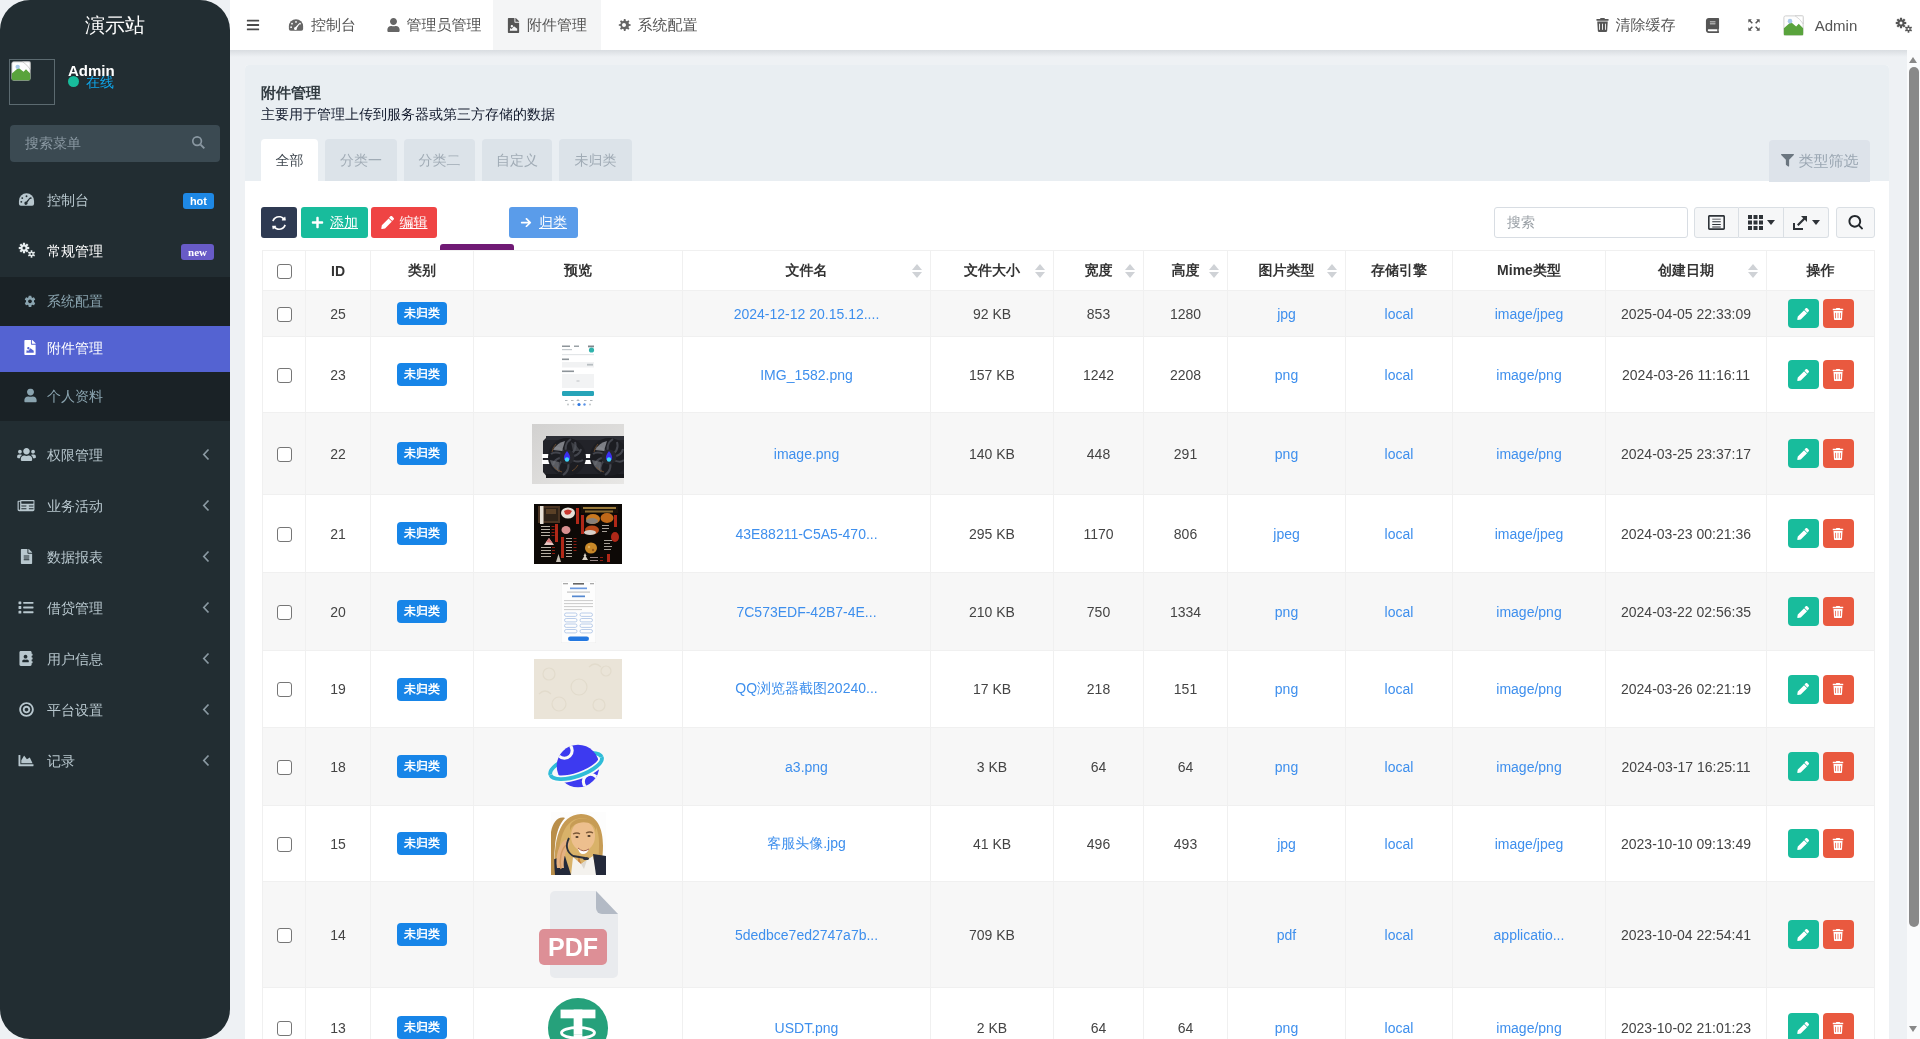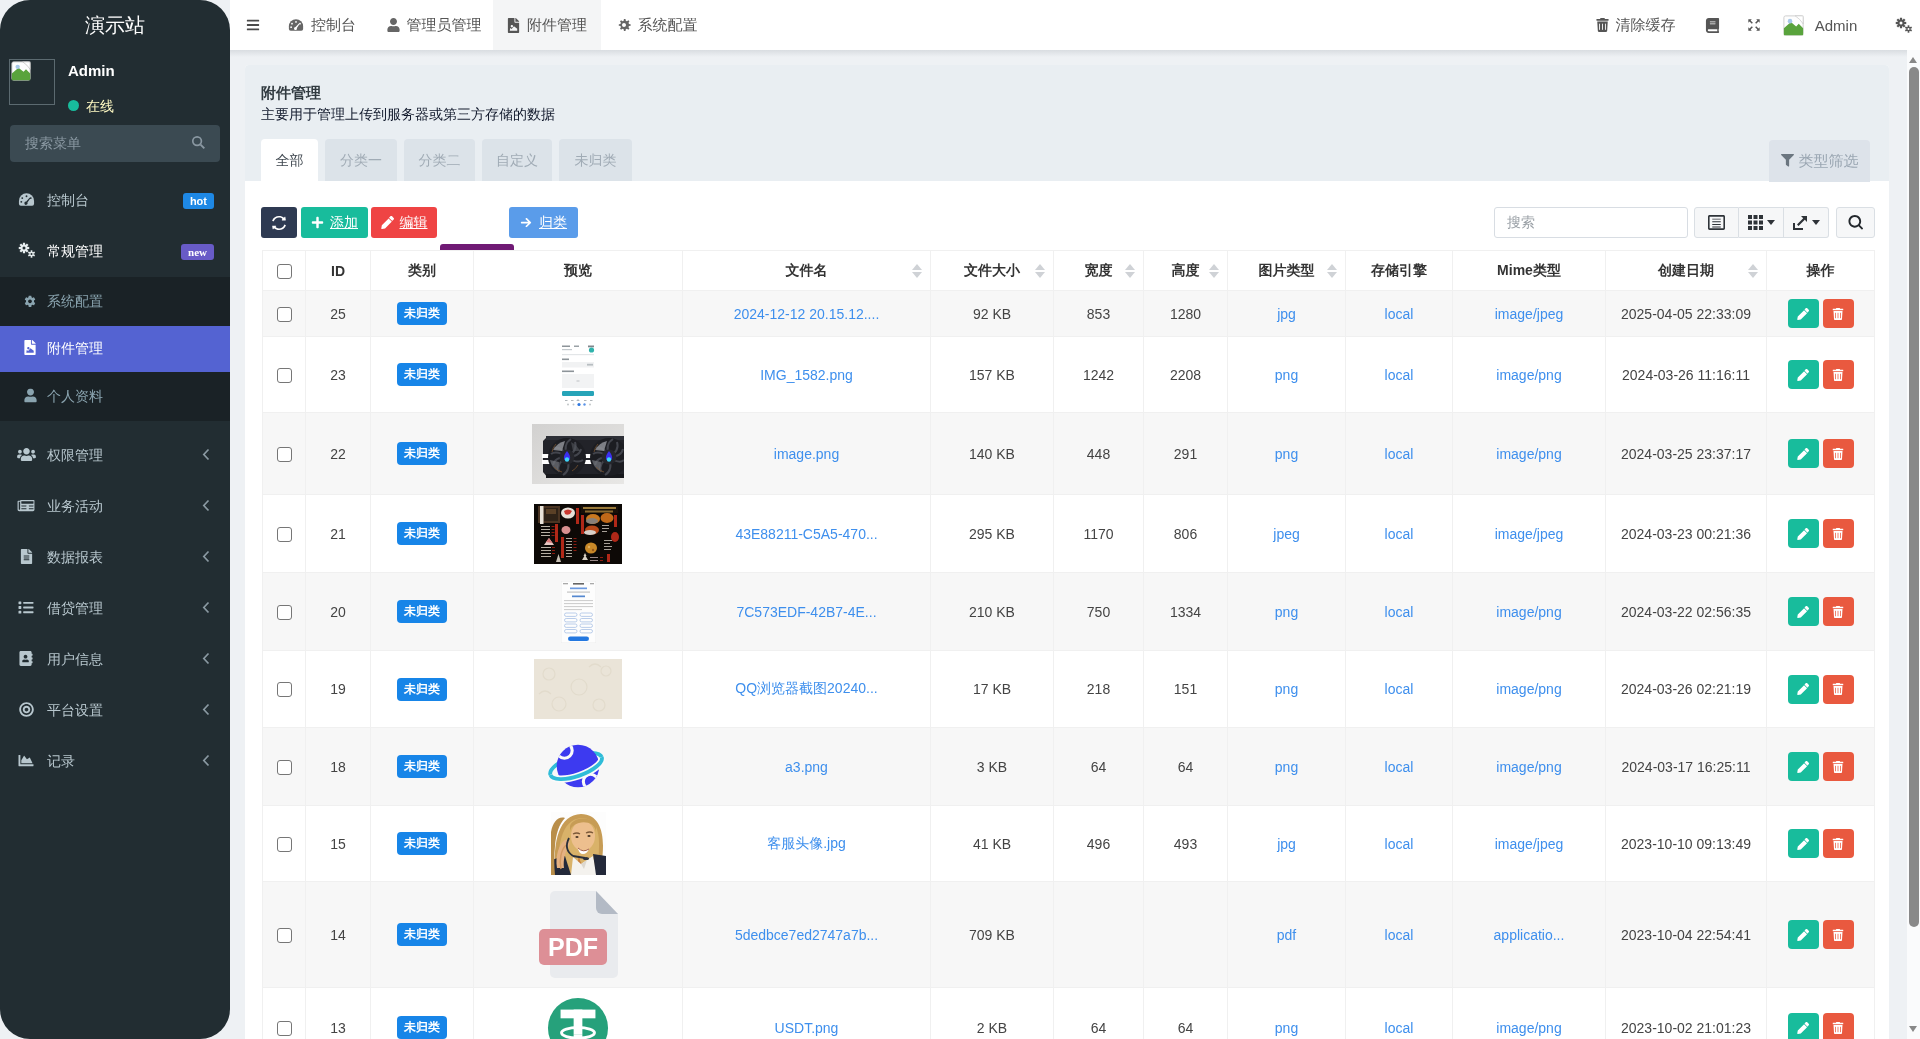--- a/index.html
+++ b/index.html
@@ -5,21 +5,21 @@
 * { margin:0; padding:0; box-sizing:border-box; }
 html,body { width:1920px; height:1039px; overflow:hidden; font-family:"Liberation Sans",sans-serif; }
 body { position:relative; background:#eef1f4; }
 
 
 #sidebar { position:absolute; left:0; top:0; width:230px; height:1039px; background:#222d32; z-index:5;border-radius:30px; }
 #logo { height:50px; line-height:50px; text-align:center; color:#fff; font-size:20px; }
 #userpanel { position:relative; height:75px; }
 #avatar-box { position:absolute; left:9px; top:9px; width:46px; height:46px; border:1px solid #5c6a70; }
 #admin-name { position:absolute; left:68px; top:12px; color:#fff; font-size:15px; font-weight:bold; }
-#admin-online { position:absolute; left:68px; top:48px; color:#fef9c3; font-size:14px; }
+#admin-online { position:absolute; left:68px; top:24px; color:#0ea5e9; font-size:14px; }
 #admin-online .dot { display:inline-block; width:11px; height:11px; border-radius:50%; background:#18bc9c; margin-right:7px; }
 #sidesearch { position:absolute; left:10px; top:125px; width:210px; height:37px; background:#3b4a52; border-radius:4px; color:#8a98a2; font-size:14px; line-height:37px; padding-left:15px; }
 #sidesearch svg { position:absolute; right:14px; top:10px; }
 #menu { position:absolute; left:0; top:175px; width:230px; }
 .mitem { position:relative; height:51px; color:#b8c7ce; font-size:14px; }
 .mitem .mic { position:absolute; left:15px; top:50%; transform:translateY(-50%); width:22px; text-align:center; }
 .mitem .mtx { position:absolute; left:47px; top:50%; transform:translateY(-50%); }
 .mitem .mbadge { position:absolute; right:16px; top:50%; transform:translateY(-50%); font-size:11px; font-weight:bold; color:#fff; padding:2px 7px; border-radius:3px; }
 .mitem .chev { position:absolute; right:20px; top:50%; transform:translateY(-50%); color:#8a99a2; font-size:13px; }
 .mitem.white { color:#fff;font-family:Liberation Serif, serif; }

